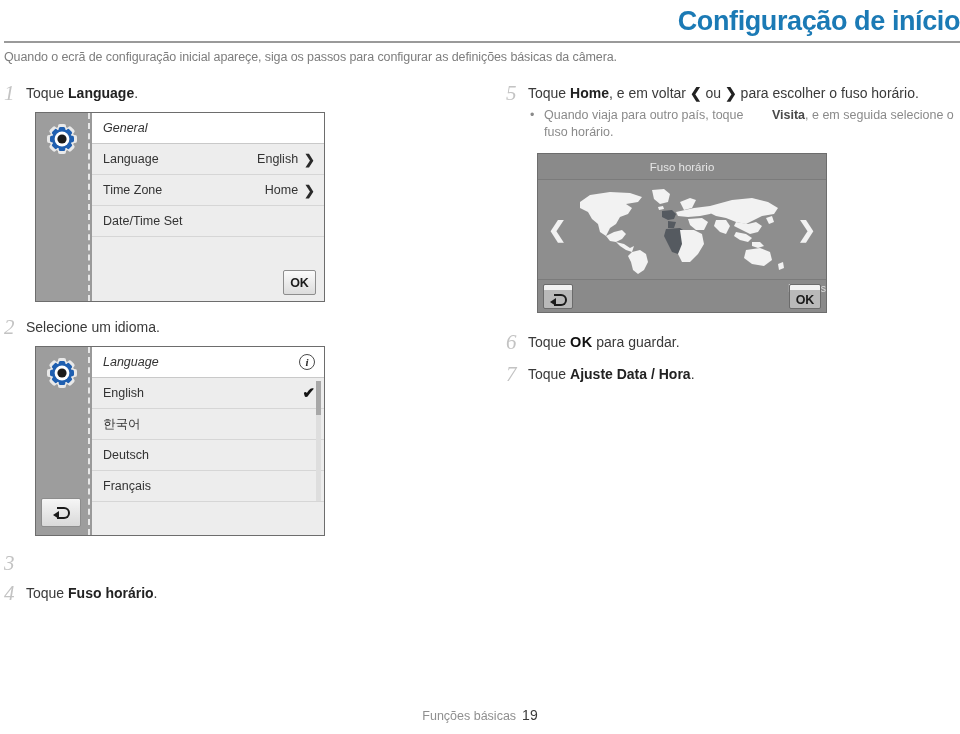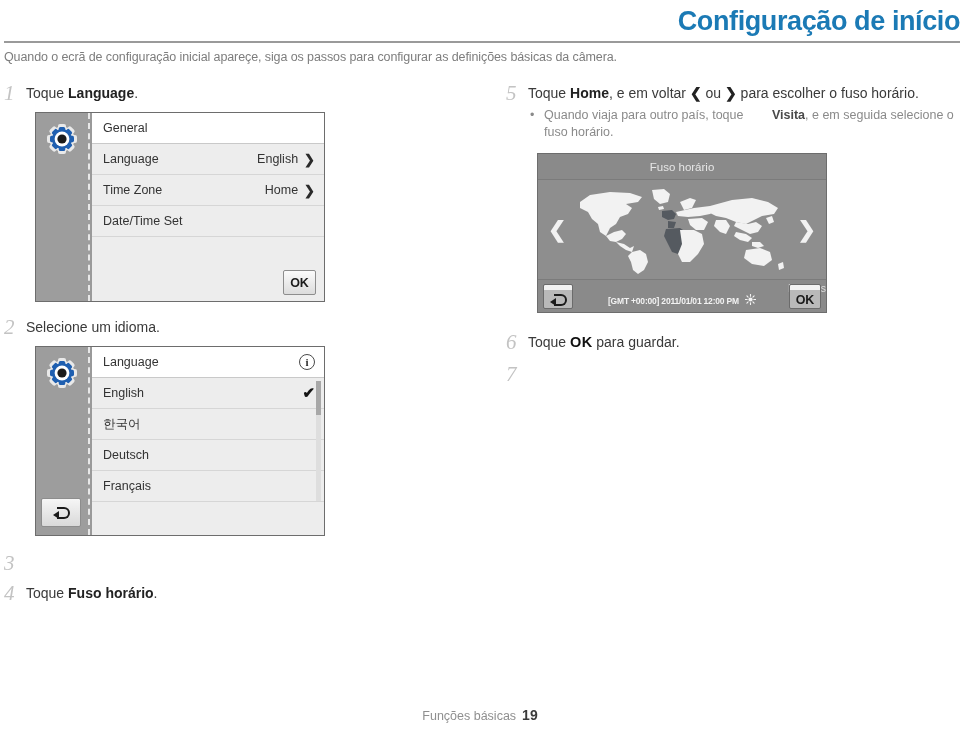--- a/index.html
+++ b/index.html
@@ -137,21 +137,21 @@
   .row {
     position: relative;
     height: 31px;
     display: flex;
     align-items: center;
     padding: 0 9px 0 11px;
     font-size: 12.5px;
     color: #333;
     border-bottom: 1px solid #d6d6d6;
   }
-  .row.header-row { background: #ffffff; border-bottom: 1px solid #c9c9c9; }
+  .row.header-row { background: #ffffff; border-bottom: 1px solid #c9c9c9; font-style: italic; }
   .row .lbl { flex: 1; }
   .row .val { color: #333; margin-right: 6px; }
   .chev { font-weight: bold; font-size: 13px; color: #2a2a2a; }
 
   .ok-btn {
     position: absolute;
     right: 8px; bottom: 6px;
     width: 33px; height: 25px;
     background: linear-gradient(#fbfbfb, #dcdcdc);
     border: 1px solid #8d8d8d;
@@ -262,21 +262,21 @@
 
   
   .page-footer {
     position: absolute;
     left: 0; bottom: 11px;
     width: 960px;
     text-align: center;
     font-size: 12.5px;
     color: #8f8f8f;
   }
-  .page-footer .pg { color: #3a3a3a; font-weight: bold; font-size: 14px; margin-left: 6px; }
+  .page-footer .pg { color: #3a3a3a; font-weight: normal; font-size: 14px; margin-left: 6px; }
 </style>
 </head>
 <body>
 
 <div class="page-header">
   <div class="page-title">Configuração de início</div>
   <div class="title-rule"></div>
   <div class="page-subtitle">Quando o ecrã de configuração inicial apareçe, siga os passos para configurar as definições básicas da câmera.</div>
 </div>
 
@@ -463,50 +463,35 @@
           <path fill="#f2f2f2" d="M190,32 L196,30 L198,36 L193,38 Z"></path>
         </svg>
         <div class="tz-arrow left">❮</div>
         <div class="tz-arrow right">❯</div>
       </div>
       <div class="tz-foot">
         <div class="tz-back">
           <span class="back-glyph"></span>
         </div>
         <div class="tz-city">Londres</div>
-        <div class="tz-stamp">
-          <span>[GMT +00:00] 2011/01/01 12:00 PM</span>
-          <span class="sun-ico">
-            <svg width="11" height="11" viewBox="0 0 11 11">
-              <circle cx="5.5" cy="5.5" r="2.1" fill="#f4f4f4"></circle>
-              <g stroke="#f4f4f4" stroke-width="1.1" stroke-linecap="round">
-                <line x1="5.5" y1="0.4" x2="5.5" y2="2.2"></line>
-                <line x1="5.5" y1="8.8" x2="5.5" y2="10.6"></line>
-                <line x1="0.4" y1="5.5" x2="2.2" y2="5.5"></line>
-                <line x1="8.8" y1="5.5" x2="10.6" y2="5.5"></line>
-                <line x1="1.9" y1="1.9" x2="3.1" y2="3.1"></line>
-                <line x1="7.9" y1="7.9" x2="9.1" y2="9.1"></line>
-                <line x1="1.9" y1="9.1" x2="3.1" y2="7.9"></line>
-                <line x1="7.9" y1="3.1" x2="9.1" y2="1.9"></line>
-              </g>
-            </svg>
-          </span>
-        </div>
         <div class="tz-ok">OK</div>
       </div>
     </div>
 
     <div class="step" style="margin-top:18px;">
       <div class="step-num">6</div>
       <div class="step-body">
         <span>Toque </span><span class="inline-ok">OK</span><span> para guardar.</span>
       </div>
     </div>
 
     <div class="step" style="margin-top:9px;">
       <div class="step-num">7</div>
+      <div class="step-body">
+        <span>Toque </span><b>Ajuste Data / Hora</b><span>.</span>
+      </div>
     </div>
   </div>
 </div>
 
 <div class="page-footer">
   <span>Funções básicas</span><span class="pg">19</span>
 </div>
 
 </body></html>

